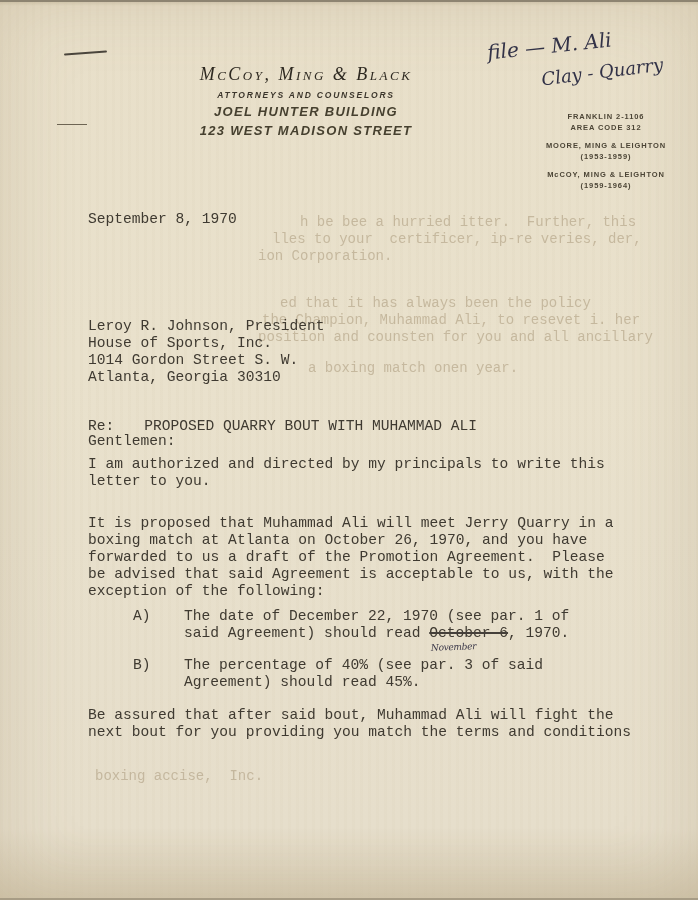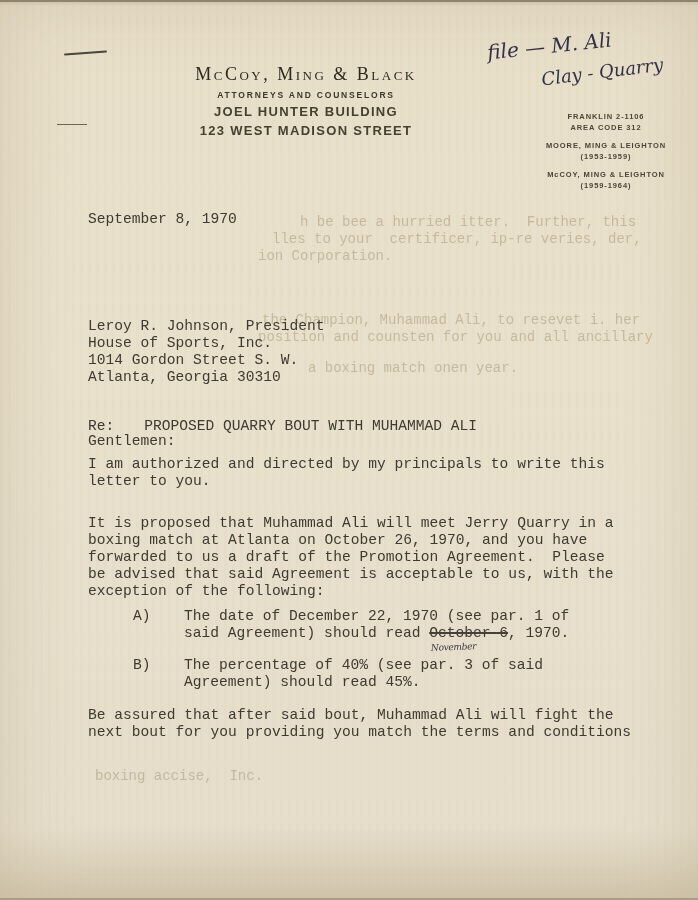--- a/index.html
+++ b/index.html
@@ -21,20 +21,21 @@
     position:absolute;left:57px;top:112px;
     font-family:"Liberation Sans", sans-serif;
     font-size:8px;font-weight:bold;letter-spacing:0.7px;
     color:#574f41;line-height:11.4px;white-space:pre;
   }
   .lh-left .grp2{margin-top:7px;}
   .lh-rule{position:absolute;left:57px;top:124px;width:30px;height:1px;background:#6d6453;}
   .lh-center{
     position:absolute;left:0;top:64px;width:612px;text-align:center;
     color:#332d24;
+    font-style:italic;
   }
   .firm-name{
     font-family:"Liberation Serif", serif;
     font-variant:small-caps;font-size:18px;letter-spacing:2.5px;color:#2e2921;
   }
   .firm-sub{
     font-family:"Liberation Sans", sans-serif;
     font-size:8.5px;font-weight:bold;letter-spacing:1.8px;margin-top:5px;color:#3c362c;
   }
   .lh-small{
@@ -107,20 +108,21 @@
 <div class="page">
 
   <div class="pencil-dash"></div>
 
   <div class="handwriting hw1">file — M. Ali</div>
   <div class="handwriting hw2">Clay - Quarry</div>
 
   <div class="ghost" style="left:300px;top:214px;">h be bee a hurried itter.  Further, this</div>
   <div class="ghost" style="left:272px;top:231px;">lles to your  certificer, ip-re veries, der,</div>
   <div class="ghost" style="left:258px;top:248px;">ion Corporation.</div>
+  <div class="ghost" style="left:280px;top:295px;">ed that it has always been the policy</div>
   <div class="ghost" style="left:262px;top:312px;">the Champion, Muhammad Ali, to resevet i. her</div>
   <div class="ghost" style="left:258px;top:329px;">position and counsten for you and all ancillary</div>
   <div class="ghost" style="left:308px;top:360px;">a boxing match onen year.</div>
   <div class="ghost" style="left:95px;top:768px;">boxing accise,  Inc.</div>
 
   <div class="lh-rule"></div>
 
   <div class="lh-center">
     <div class="firm-name">McCoy, Ming &amp; Black</div>
     <div class="firm-sub">ATTORNEYS AND COUNSELORS</div>

